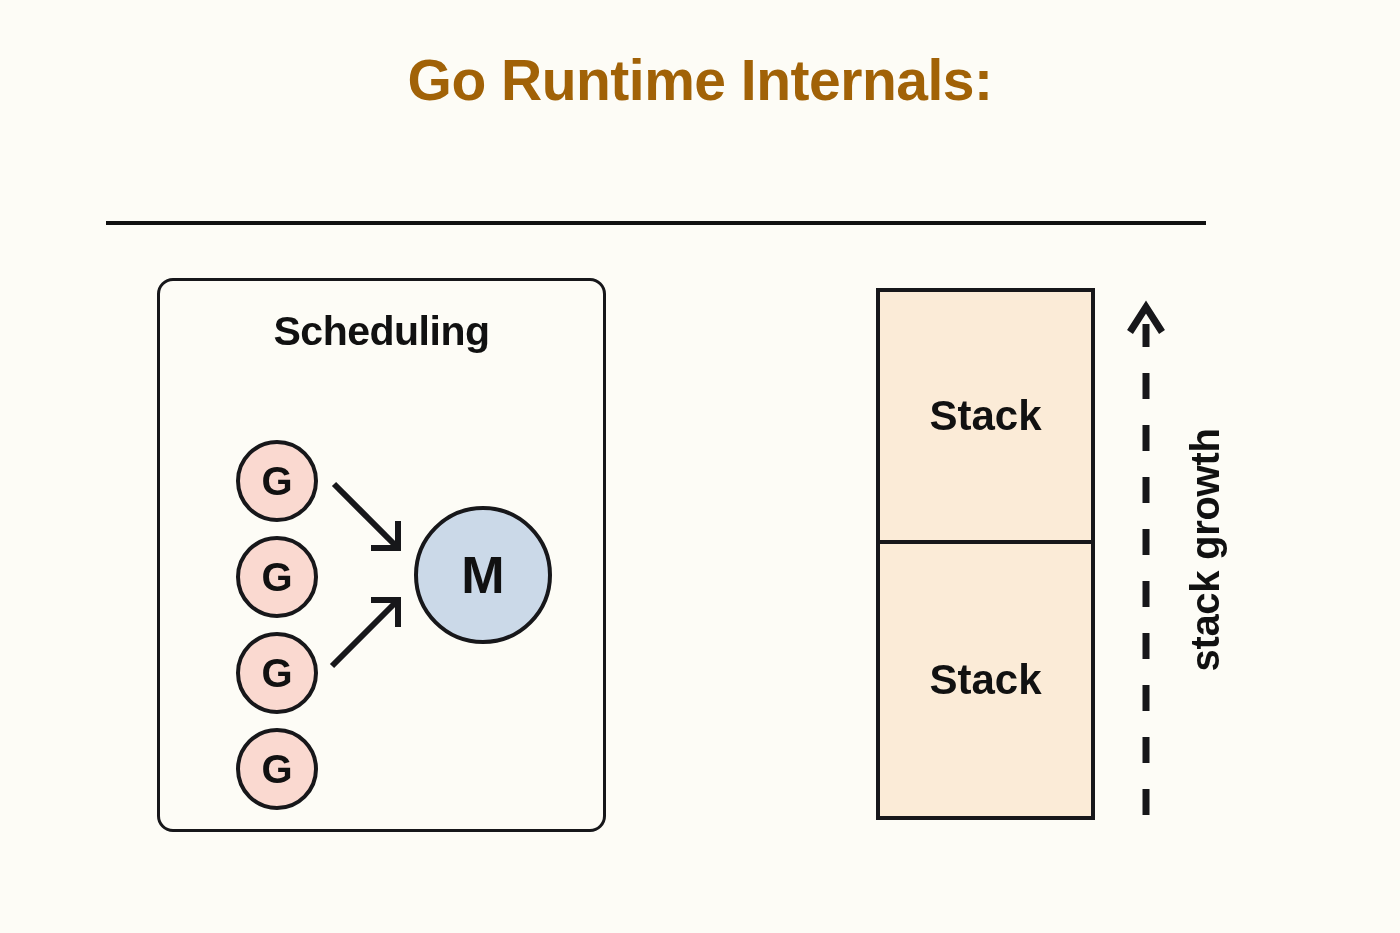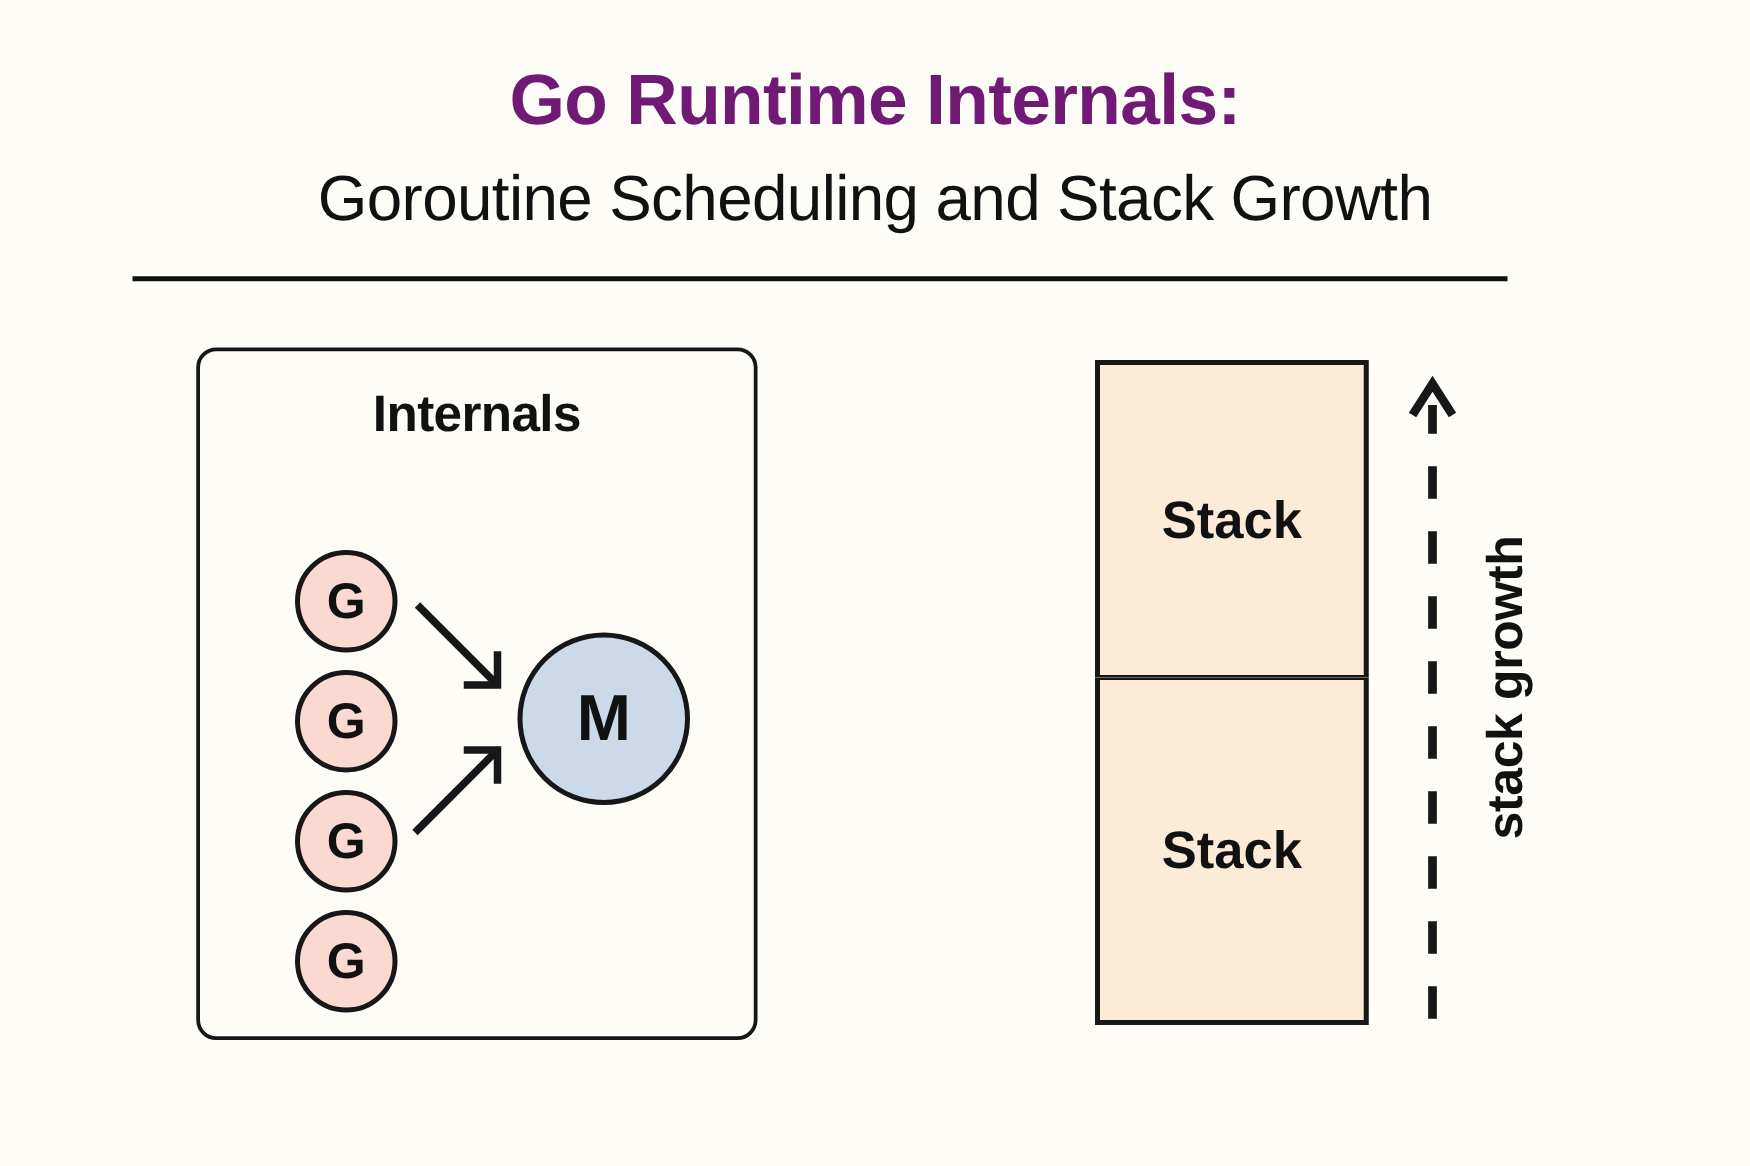--- a/index.html
+++ b/index.html
@@ -25,21 +25,21 @@
   .title-main {
     position: absolute;
     left: 0;
     top: 52px;
     width: 1400px;
     text-align: center;
     font-size: 57px;
     font-weight: bold;
     letter-spacing: -0.5px;
     line-height: 1.0;
-    color: #701a75;
+    color: #a16207;
   }
   .title-sub {
     position: absolute;
     left: 0;
     top: 133px;
     width: 1400px;
     text-align: center;
     font-size: 51px;
     font-weight: normal;
     letter-spacing: -0.5px;
@@ -167,27 +167,26 @@
     color: #111111;
     letter-spacing: -0.3px;
   }
 </style>
 </head>
 <body>
 
 <div id="stage">
 
   <div class="title-main">Go Runtime Internals:</div>
-  <div class="title-sub">Goroutine Scheduling and Stack Growth</div>
   <div class="header-rule"></div>
 
   <div class="panel"></div>
 
   <div class="panel-title">
-    <span>Internals</span>
+    <span>Scheduling</span>
   </div>
 
   <div class="node node-g g1">G</div>
   <div class="node node-g g2">G</div>
   <div class="node node-g g3">G</div>
   <div class="node node-g g4">G</div>
 
   <div class="node node-m">M</div>
 
   <svg class="arrows-svg" viewBox="0 0 1400 933">

